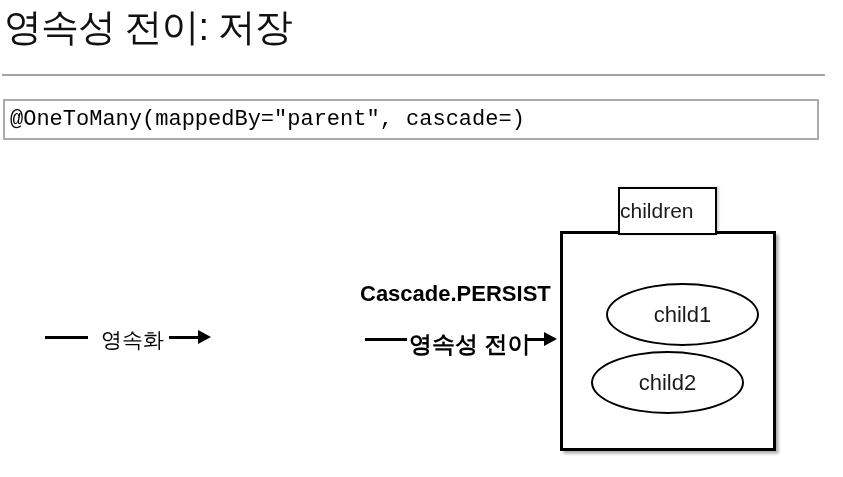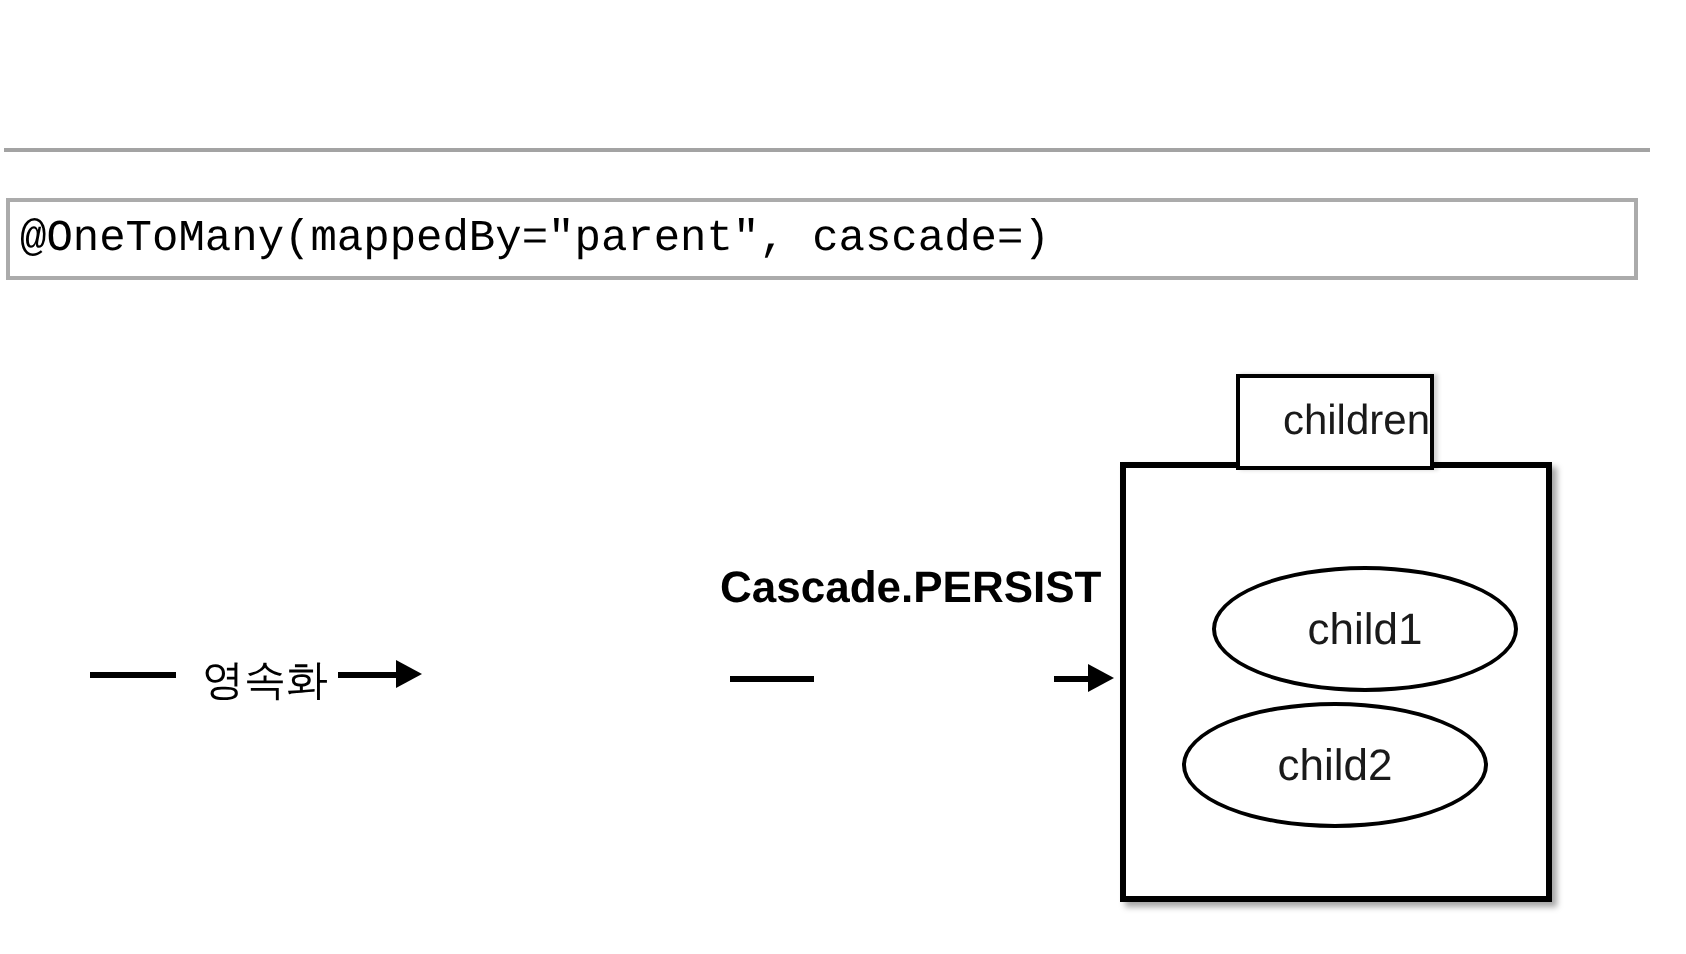--- a/index.html
+++ b/index.html
@@ -79,46 +79,48 @@
     z-index: 1;
   }
   .children-tab {
     left: 618px; top: 187px;
     width: 99px; height: 48px;
     border: 2.5px solid #000000;
     background: #ffffff;
     z-index: 2;
     display: flex;
     align-items: center;
-    justify-content: flex-end;
+    justify-content: flex-start;
     font-size: 21px;
     color: #1a1a1a;
     box-shadow: 2px 0px 2px rgba(0,0,0,0.18);
   }
   .z3 { z-index: 3; }
 </style>
 </head>
 <body>
 
 <div class="slide">
 
+  <h1 class="abs page-title">영속성 전이: 저장</h1>
   <div class="abs title-divider"></div>
 
   <div class="abs code-box">
     <span>@OneToMany(mappedBy="parent", cascade=</span><span>)</span>
   </div>
 
   <div class="abs hline" style="left:45px; top:336px; width:43px;"></div>
   <div class="abs diagram-label" style="left:96px; top:326px; width:68px;">영속화</div>
   <div class="abs hline" style="left:169px; top:336px; width:31px;"></div>
   <div class="abs arrowhead" style="left:198px; top:330px;"></div>
 
 
   <div class="abs diagram-label bold-label" style="left:360px; top:281px; width:176px;">Cascade.PERSIST</div>
   <div class="abs hline" style="left:365px; top:338px; width:42px; height:2.5px;"></div>
+  <div class="abs diagram-label bold-label" style="left:409px; top:329px; width:115px; font-size:23px;">영속성 전이</div>
   <div class="abs hline" style="left:527px; top:338px; width:20px; height:2.5px;"></div>
   <div class="abs arrowhead" style="left:544px; top:332px;"></div>
 
   <div class="abs children-tab">
     <span>children</span>
   </div>
   <div class="abs children-rect"></div>
 
   <div class="abs ellipse z3" style="left:606px; top:283px; width:153px; height:63px;">
     <span>child1</span>

